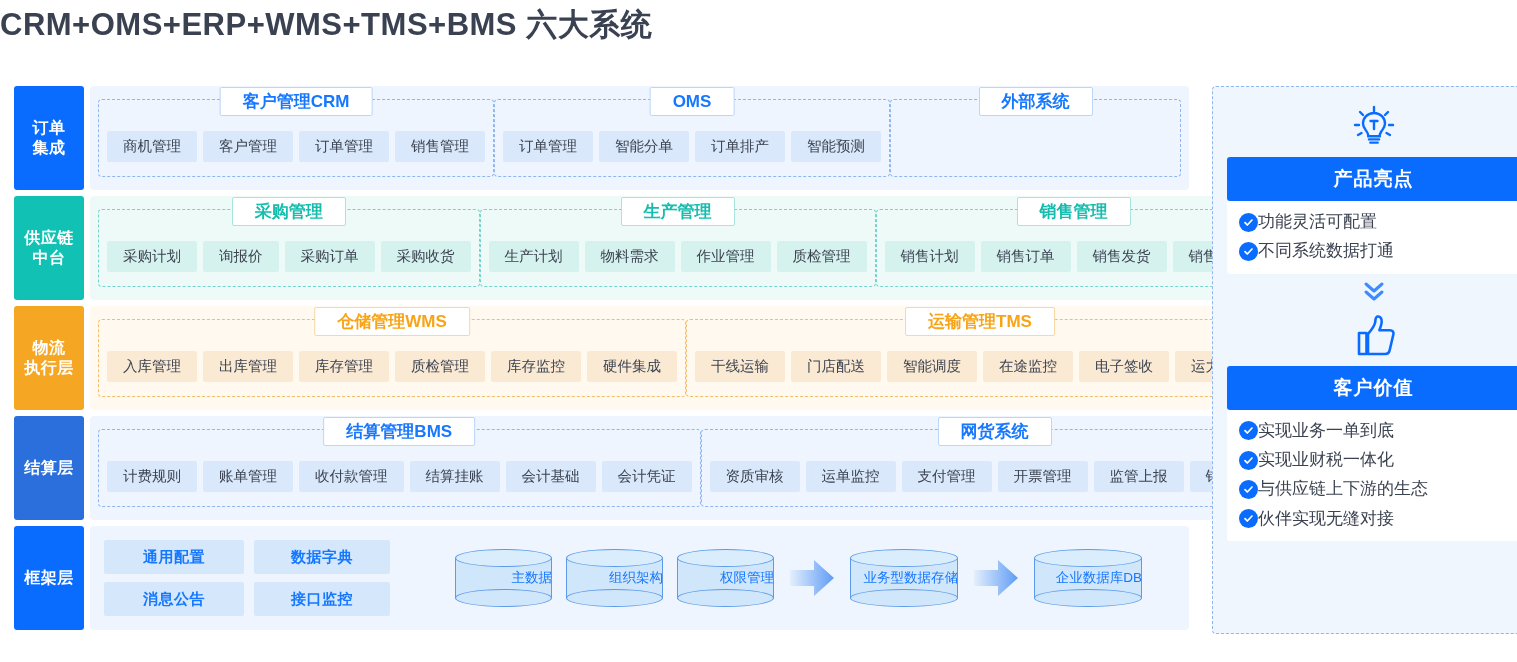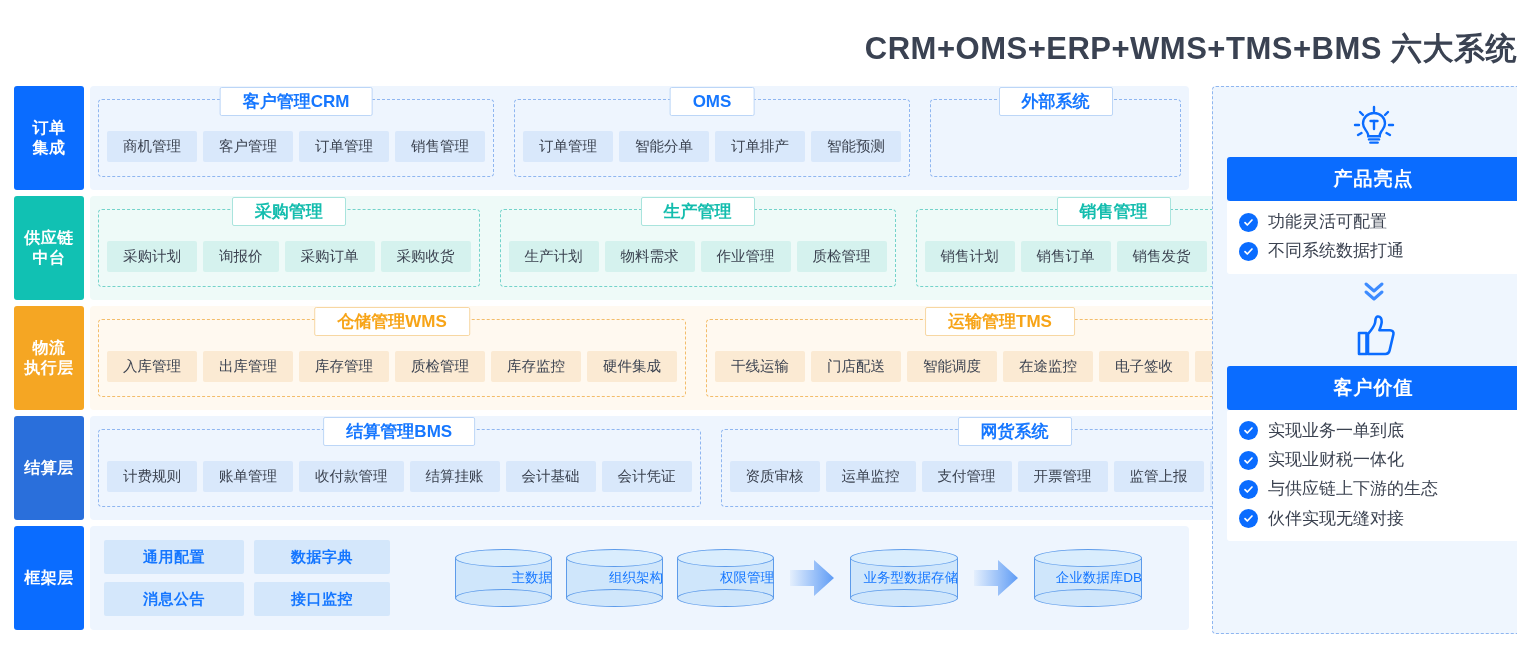--- a/index.html
+++ b/index.html
@@ -18,24 +18,24 @@
   .page {
     position: relative;
     width: 1517px;
     height: 662px;
     background: #ffffff;
   }
 
   
   .title {
     position: absolute;
-    top: 28px;
+    top: 4px;
     left: 0;
     width: 1517px;
-    text-align: right;
+    text-align: left;
     font-size: 31px;
     font-weight: bold;
     color: #3a4252;
     letter-spacing: 0.5px;
   }
 
   
   .board {
     position: absolute;
     top: 86px;
@@ -64,21 +64,21 @@
     align-items: center;
     justify-content: center;
     text-align: center;
     letter-spacing: 0.5px;
   }
   .band-body {
     flex: 1 1 auto;
     border-radius: 4px;
     display: flex;
     align-items: center;
-    gap: 20px;
+    gap: 0;
     padding: 8px 8px;
     box-sizing: border-box;
   }
 
   
   .band.h1, .band.h2, .band.h3, .band.h4 { height: 104px; }
   .band.h5 { height: 104px; }
 
   
   .group {
@@ -269,21 +269,20 @@
     border-radius: 3px;
     padding: 8px 12px 9px 12px;
     box-sizing: border-box;
     display: flex;
     flex-direction: column;
     gap: 3px;
   }
   .side-item {
     display: flex;
     align-items: center;
-    gap: 10px;
     font-size: 17px;
     color: #3b4250;
     line-height: 1.55;
   }
   .check {
     flex: 0 0 auto;
     width: 19px;
     height: 19px;
     border-radius: 50%;
     background: #0a6cff;

